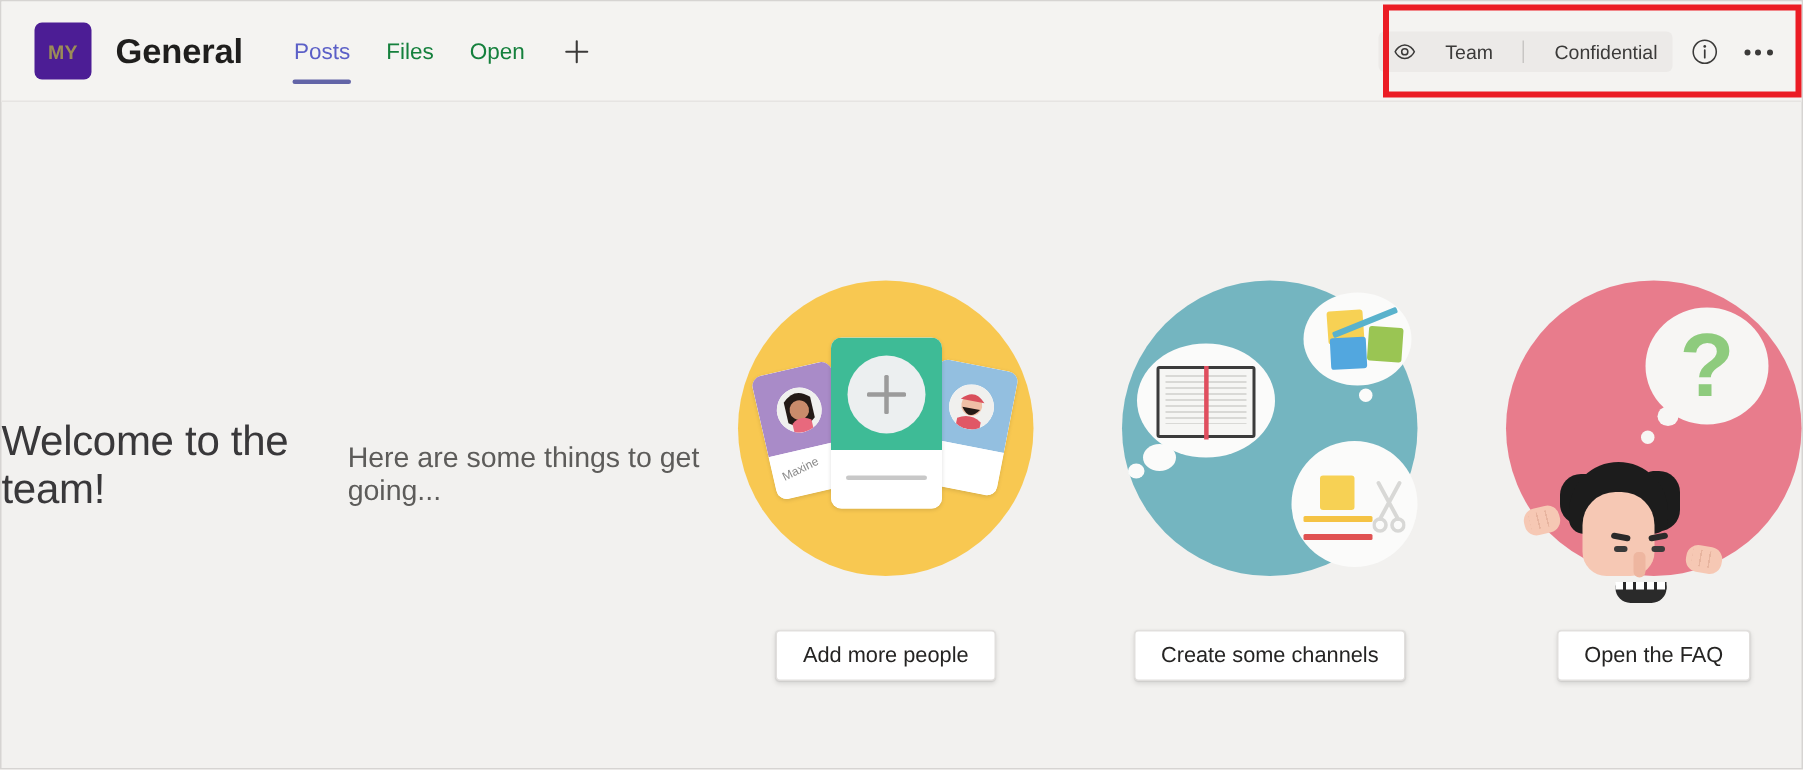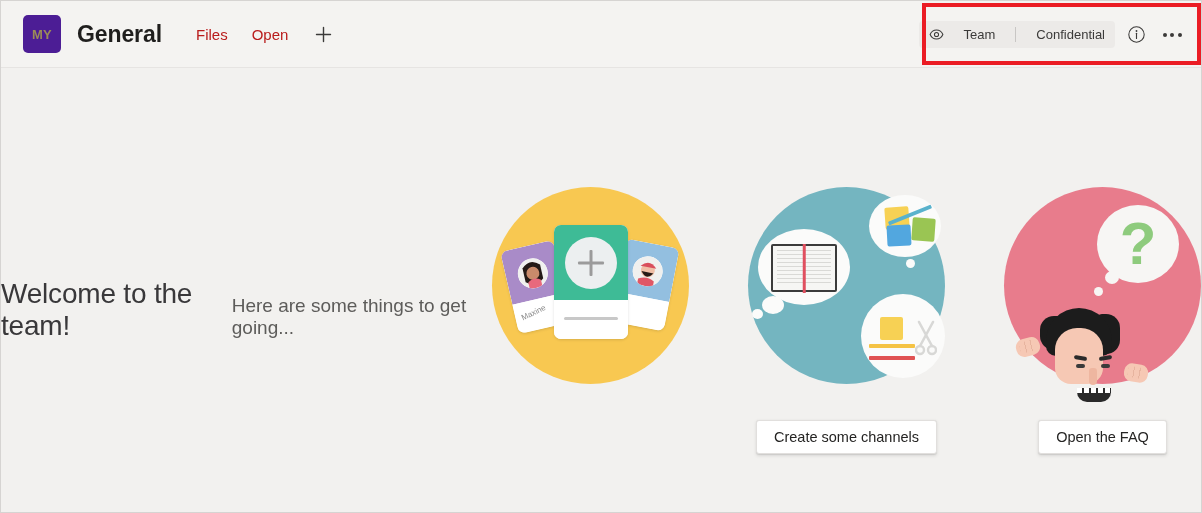--- a/index.html
+++ b/index.html
@@ -49,21 +49,21 @@
     align-items: center;
     margin-left: 22px;
     height: 67px;
   }
   .tab {
     position: relative;
     height: 67px;
     display: flex; align-items: center;
     padding: 0 12px;
     font-size: 15px;
-    color: #b91c1c;
+    color: #15803d;
     cursor: pointer;
     background: none; border: none;
     font-family: inherit;
   }
   .tab.active { color: #5b5fc7; }
   .tab.active::after {
     content: "";
     position: absolute;
     left: 11px; right: 11px;
     bottom: 12px;
@@ -274,20 +274,21 @@
 
 <div id="app">
 
   <div id="header">
 
     <div id="team-avatar">MY</div>
 
     <div id="channel-title">General</div>
 
     <div id="tabstrip">
+      <button class="tab active">Posts</button>
       <button class="tab">Files</button>
       <button class="tab">Open</button>
       <button id="add-tab">
         <svg width="17" height="17" viewBox="0 0 17 17">
           <path d="M8.5 1.5v14M1.5 8.5h14" stroke="#3b3a39" stroke-width="1.4" stroke-linecap="round"></path>
         </svg>
       </button>
     </div>
 
     <div id="header-right">
@@ -363,20 +364,21 @@
           </div>
           <div class="pcard" id="pcard-center">
             <div class="top">
               <div class="plus-circle"></div>
             </div>
             <div class="bot">
                 <span class="name-line"></span>
               </div>
           </div>
         </div>
+        <button class="card-btn">Add more people</button>
       </div>
 
       <div class="card">
         <div class="illus">
           <div class="circle c2"></div>
           <div class="bub" id="bub-main"></div>
           <div class="notebook">
             <div class="lines"></div>
               <div class="spine"></div>
           </div>

